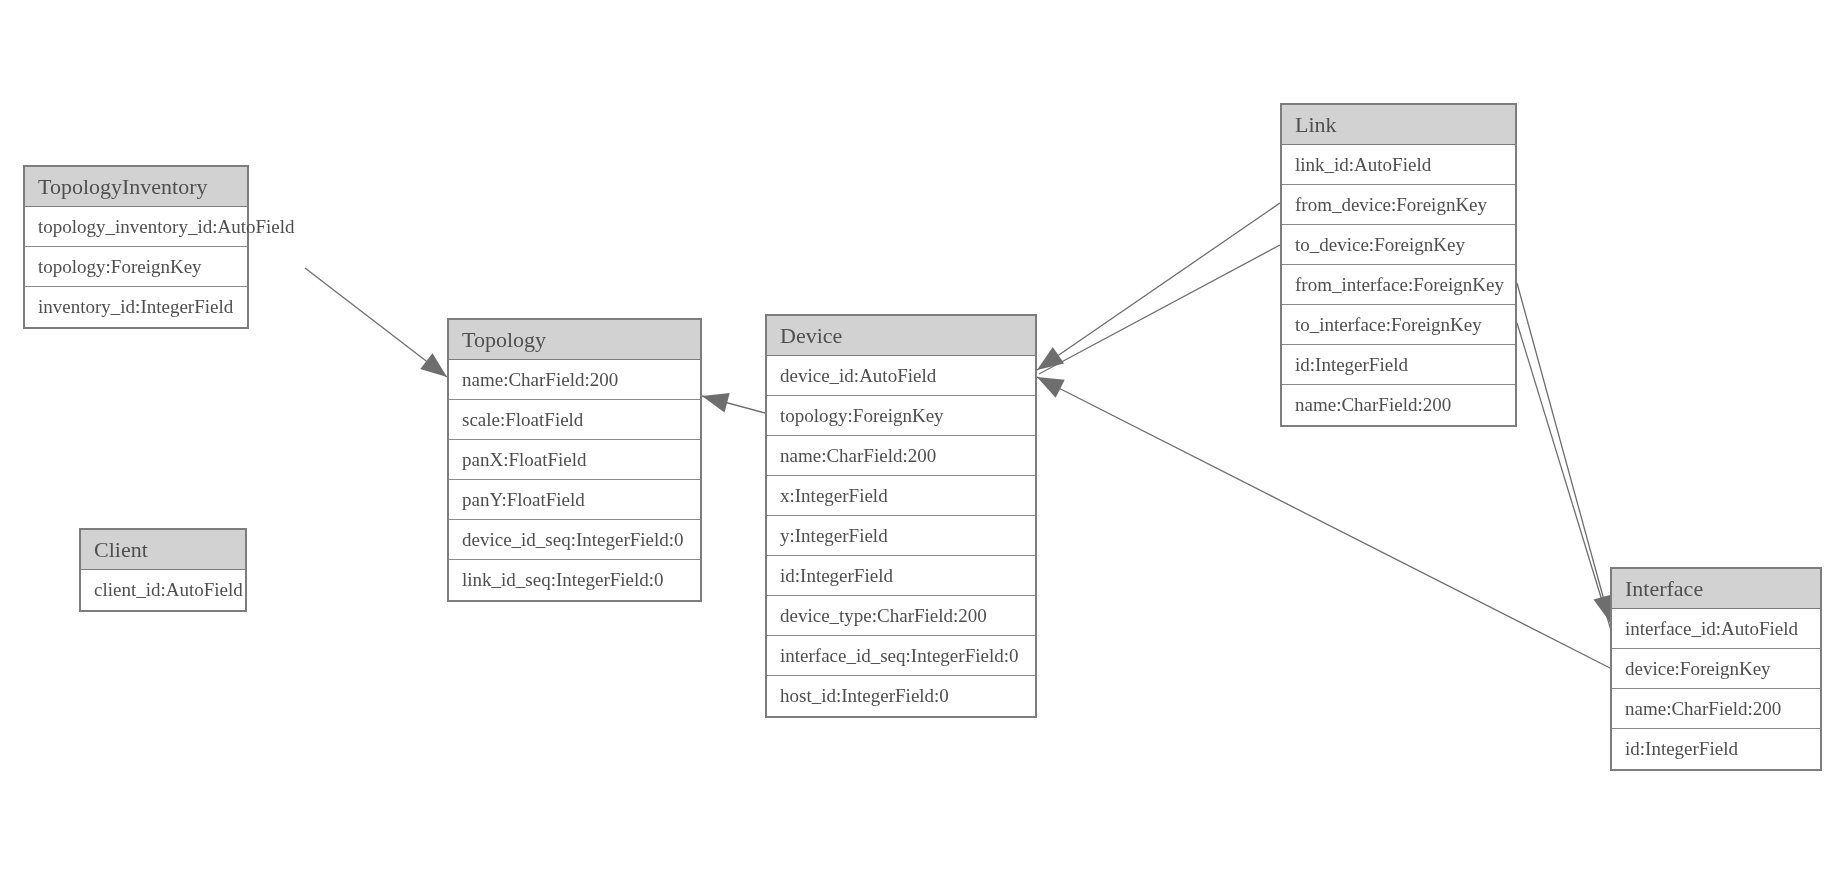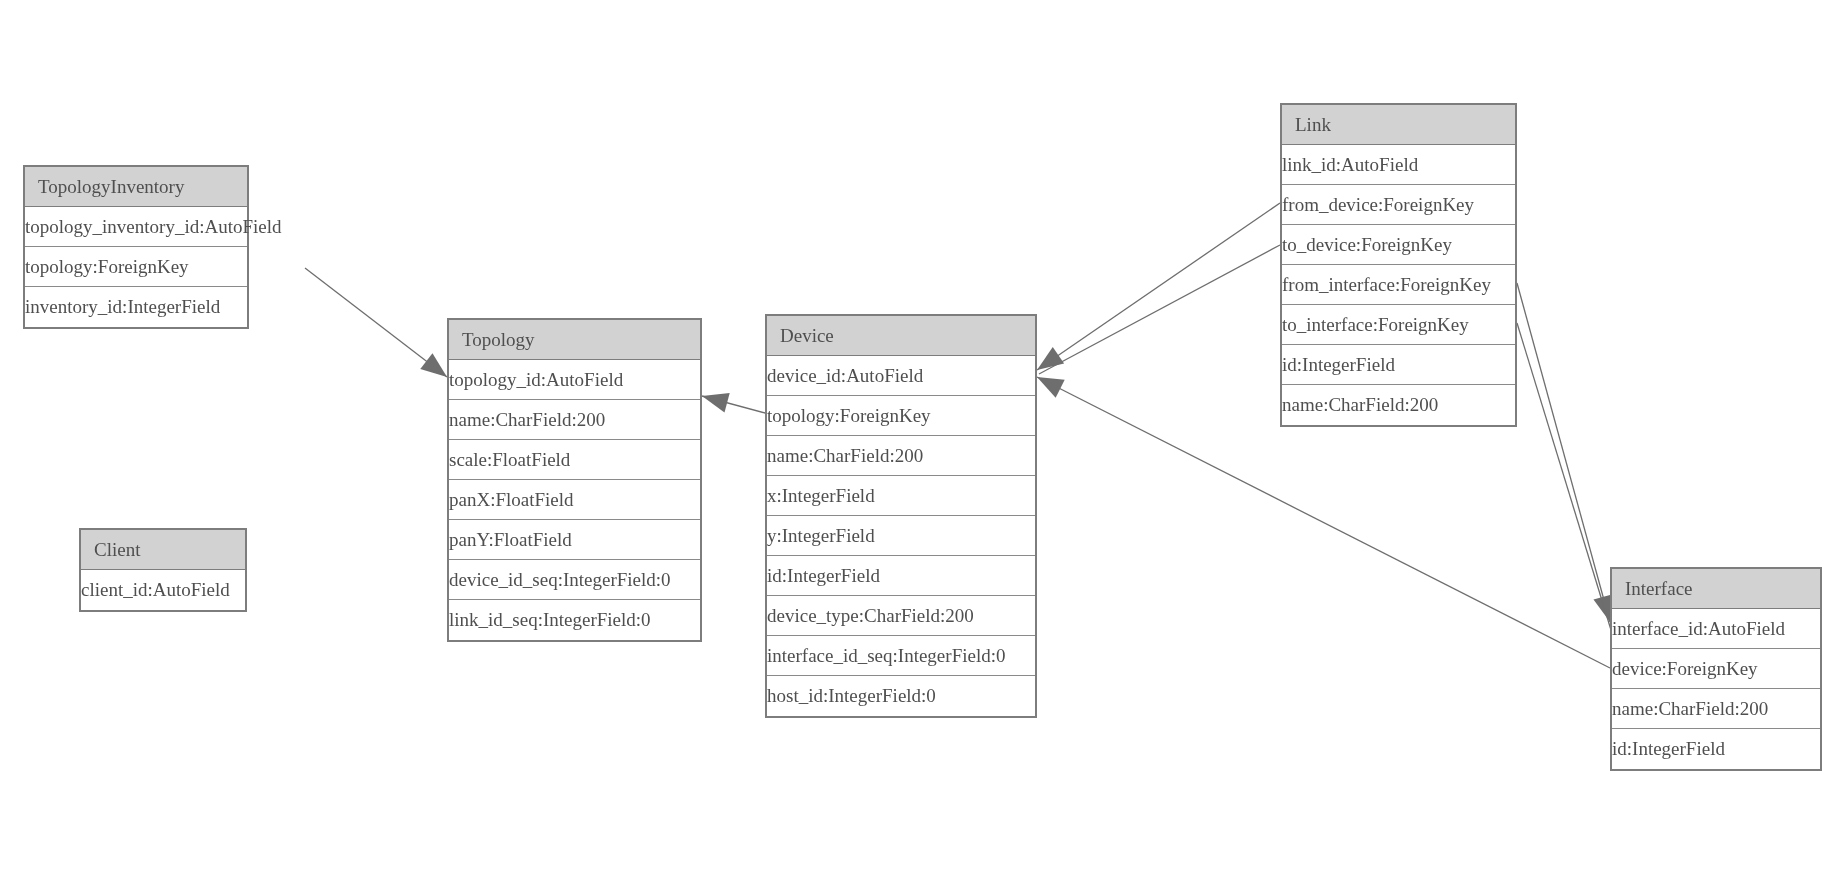--- a/index.html
+++ b/index.html
@@ -17,28 +17,29 @@
     position:absolute;
     background:#ffffff;
     border:2px solid #7d7d7d;
     box-sizing:border-box;
   }
   .entity-header{
     height:40px;line-height:40px;
     background:#d2d2d2;
     border-bottom:1px solid #7d7d7d;
     padding-left:13px;
-    font-size:19px;color:#4f4f4f;
+    font-size:22px;color:#4f4f4f;
     box-sizing:border-box;
     white-space:nowrap;
   }
   .field{
     height:40px;line-height:40px;
     background:#ffffff;
     border-bottom:1px solid #8a8a8a;
+    padding-left:13px;
     font-size:19px;color:#4f4f4f;
     box-sizing:border-box;
     white-space:nowrap;
   }
   .field:last-child{border-bottom:none;}
 </style>
 </head>
 <body>
 
 <div id="canvas">
@@ -61,21 +62,20 @@
     <div class="entity-header">TopologyInventory</div>
     <div class="entity-fields">
           <div class="field">topology_inventory_id:AutoField</div>
           <div class="field">topology:ForeignKey</div>
           <div class="field">inventory_id:IntegerField</div>
         </div>
   </div>
       <div class="entity" style="left: 447px; top: 318px; width: 255px;">
     <div class="entity-header">Topology</div>
     <div class="entity-fields">
-          <div class="field">topology_id:AutoField</div>
           <div class="field">name:CharField:200</div>
           <div class="field">scale:FloatField</div>
           <div class="field">panX:FloatField</div>
           <div class="field">panY:FloatField</div>
           <div class="field">device_id_seq:IntegerField:0</div>
           <div class="field">link_id_seq:IntegerField:0</div>
         </div>
   </div>
       <div class="entity" style="left: 79px; top: 528px; width: 168px;">
     <div class="entity-header">Client</div>

